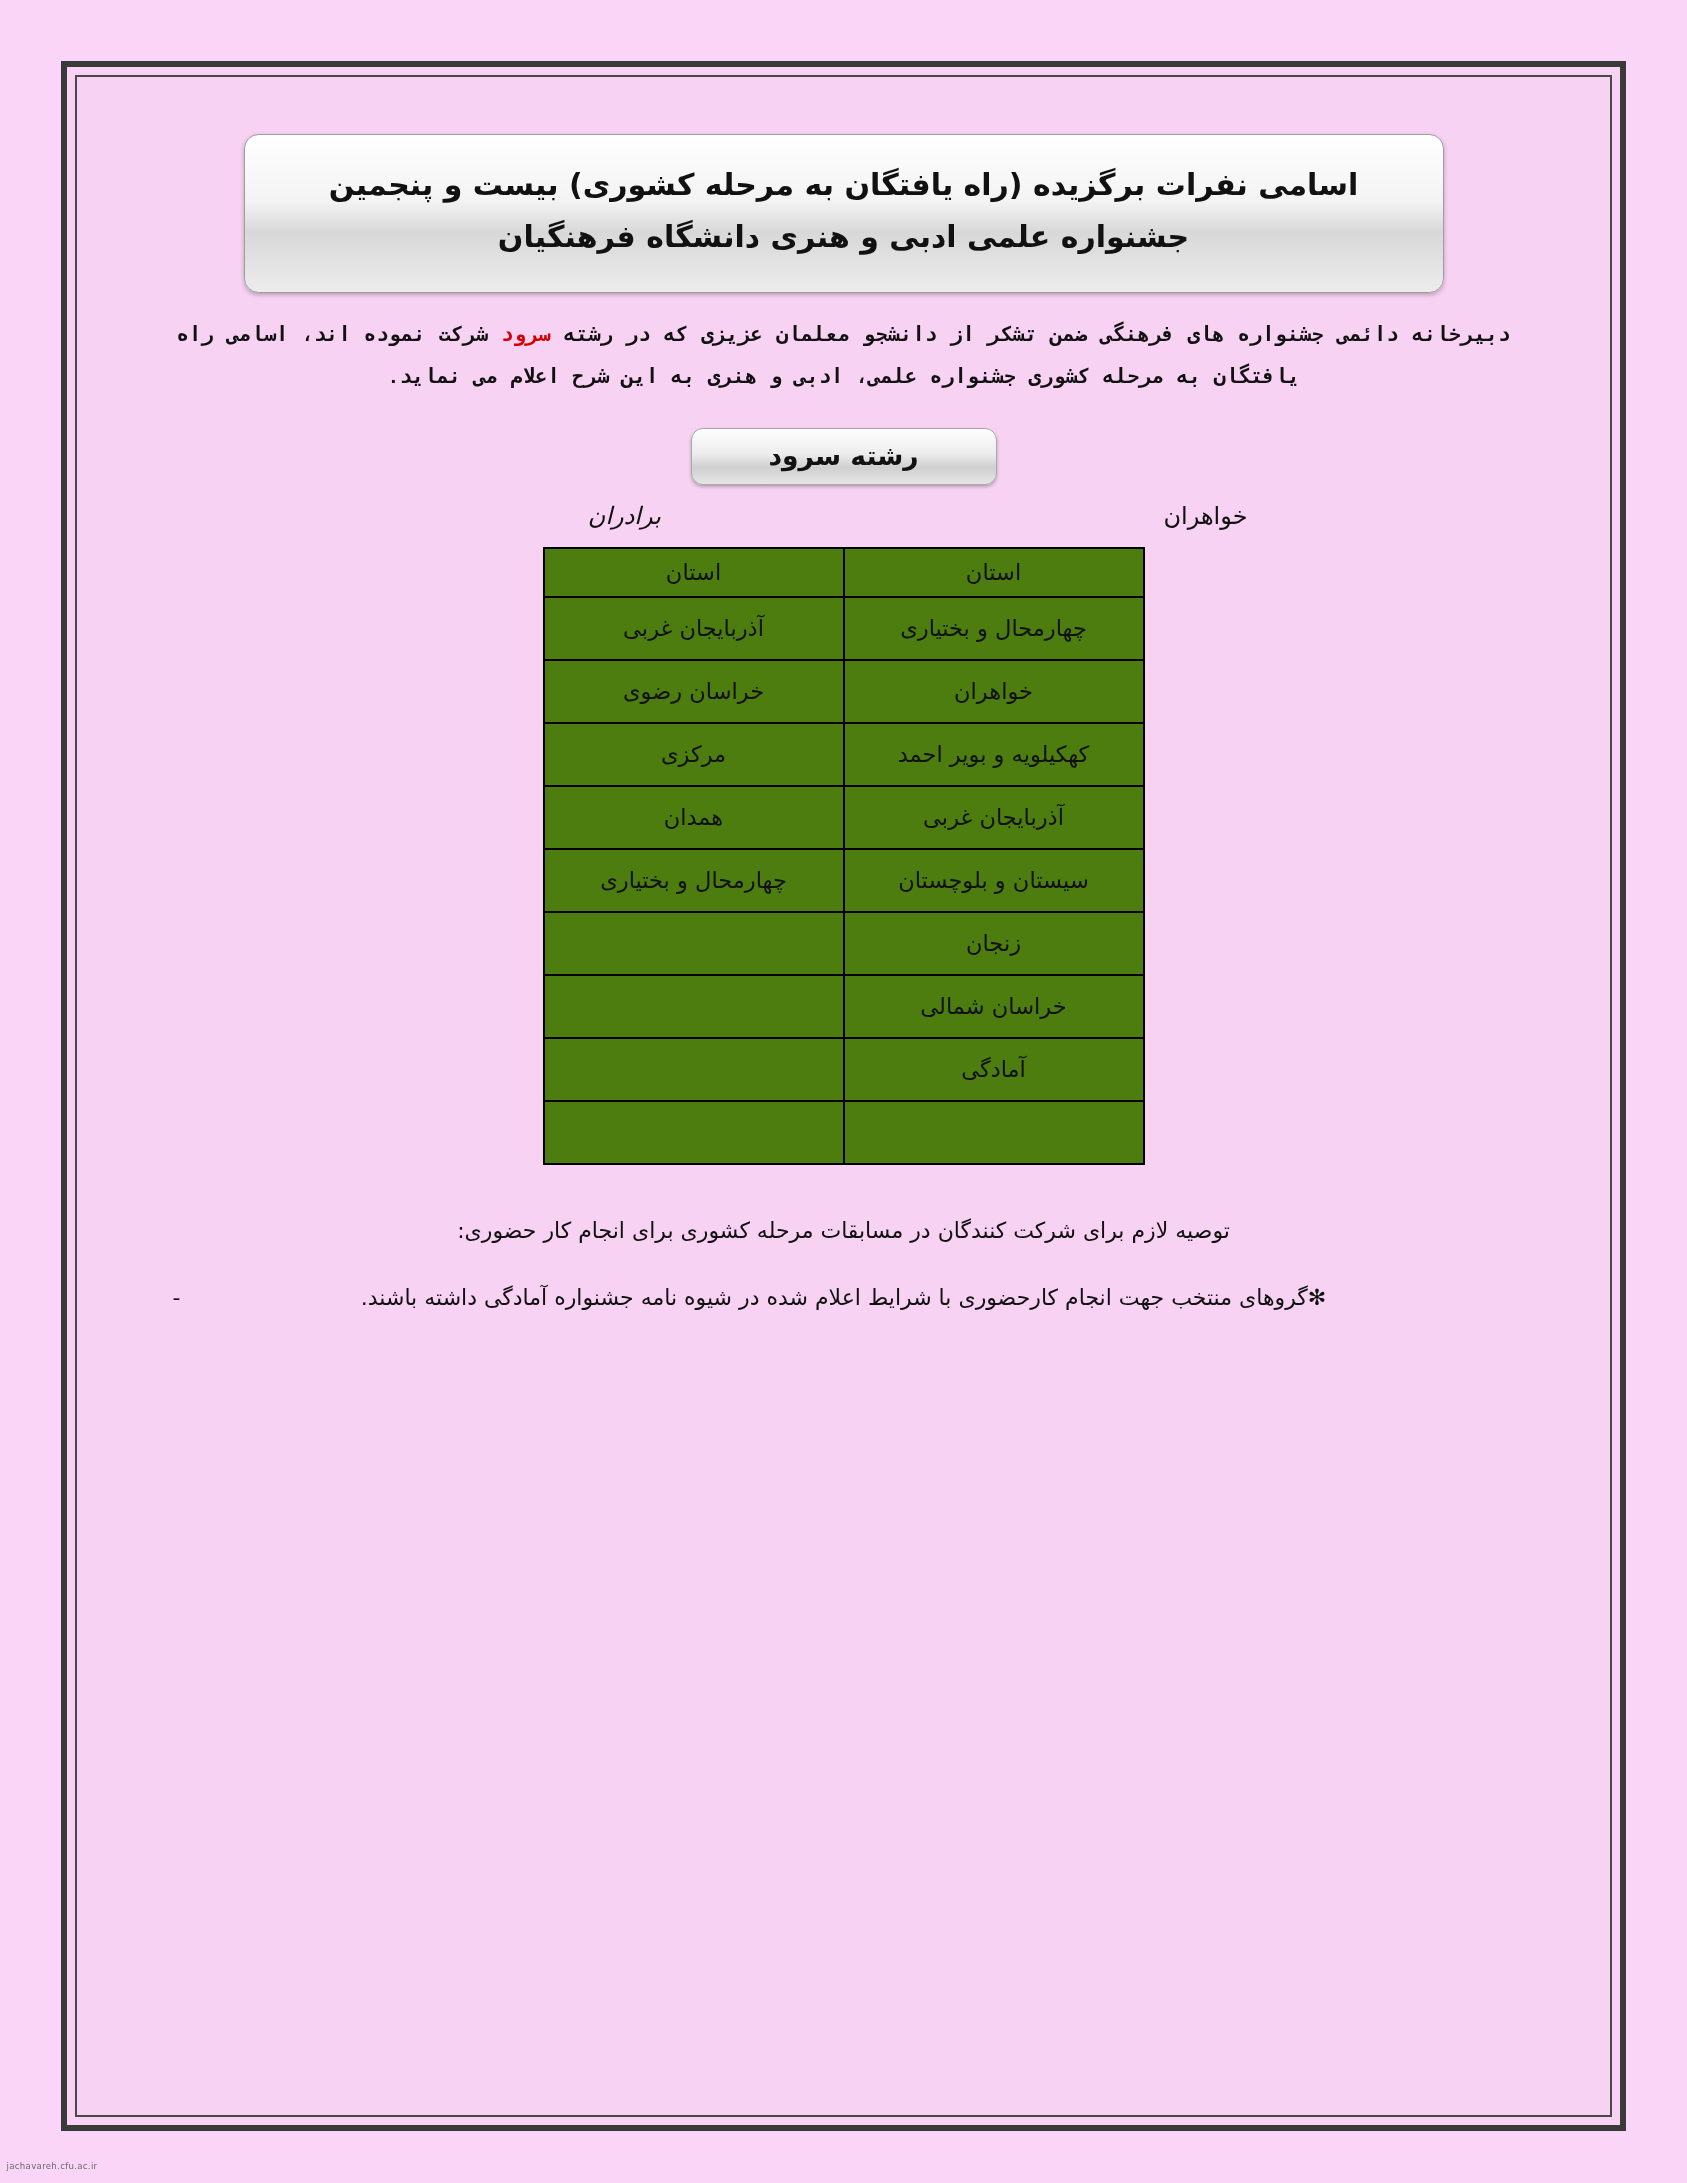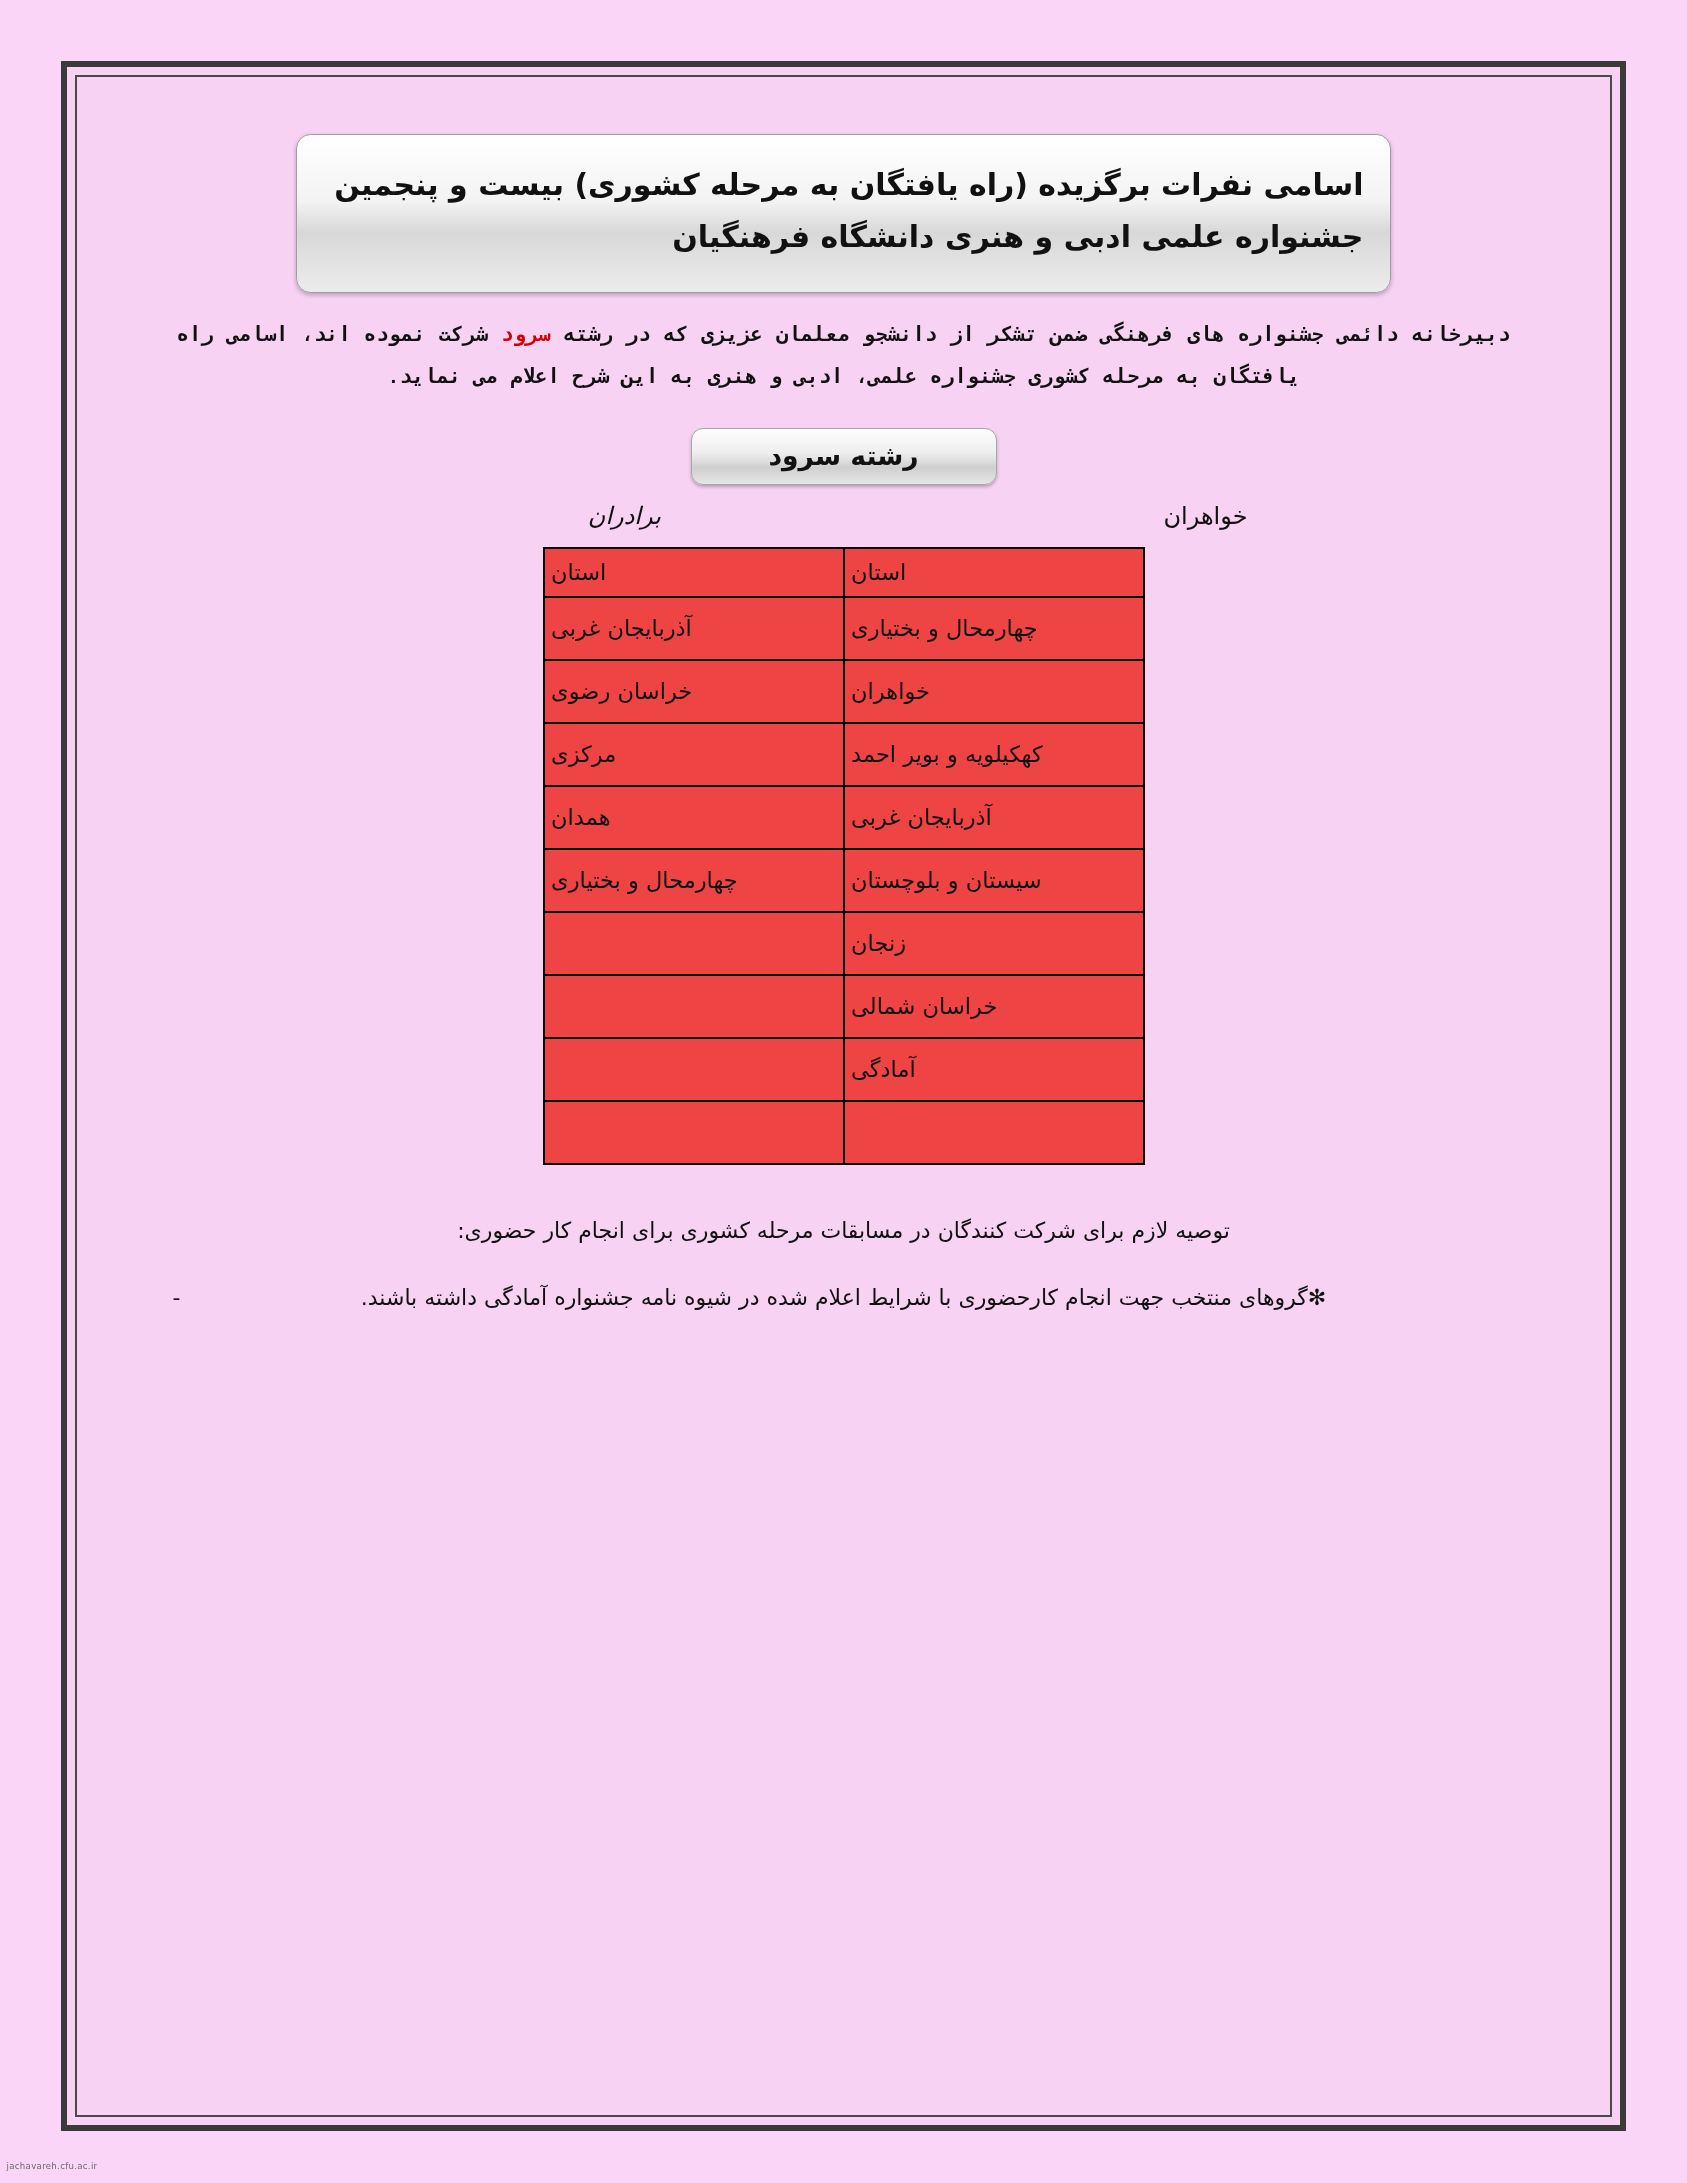--- a/index.html
+++ b/index.html
@@ -47,28 +47,28 @@
     position: absolute;
     left: 99px;
     top: 40px;
     right: 99px;
     bottom: 13.2px;
   }
 
   
   .title-plaque {
     margin: 26.5px auto 0 auto;
-    width: 1095px;
+    width: 1200px;
     border: 1.3px solid #9e9e9e;
     border-radius: 14.6px;
     background: linear-gradient(to bottom, #ffffff 0%, #f3f3f3 42%, #d8d8d8 62%, #ececec 100%);
     box-shadow: 0 2px 4px rgba(0,0,0,0.25);
     padding: 24px 26.5px 28px 26.5px;
     box-sizing: border-box;
-    text-align: right;
+    text-align: center;
   }
   .title-line {
     font-family: "DejaVu Sans", "Liberation Sans", sans-serif;
     font-weight: bold;
     font-size: 30px;
     color: #111111;
     line-height: 1.75;
     letter-spacing: 0.7px;
   }
 
@@ -132,24 +132,24 @@
     width: 602px;
   }
   table.results {
     width: 602px;
     border-collapse: collapse;
     direction: rtl;
     table-layout: fixed;
   }
   table.results th, table.results td {
     border: 2px solid #000000;
-    background: #ef4444;
+    background: #4d7c0f;
     color: #111111;
     font-size: 22.5px;
-    text-align: left;
+    text-align: center;
     vertical-align: middle;
     padding: 8px 6.6px;
     height: 45px;
     line-height: 1.4;
     word-wrap: break-word;
   }
   table.results th {
     font-weight: normal;
     height: 37px;
     padding: 5.3px 6.6px;

